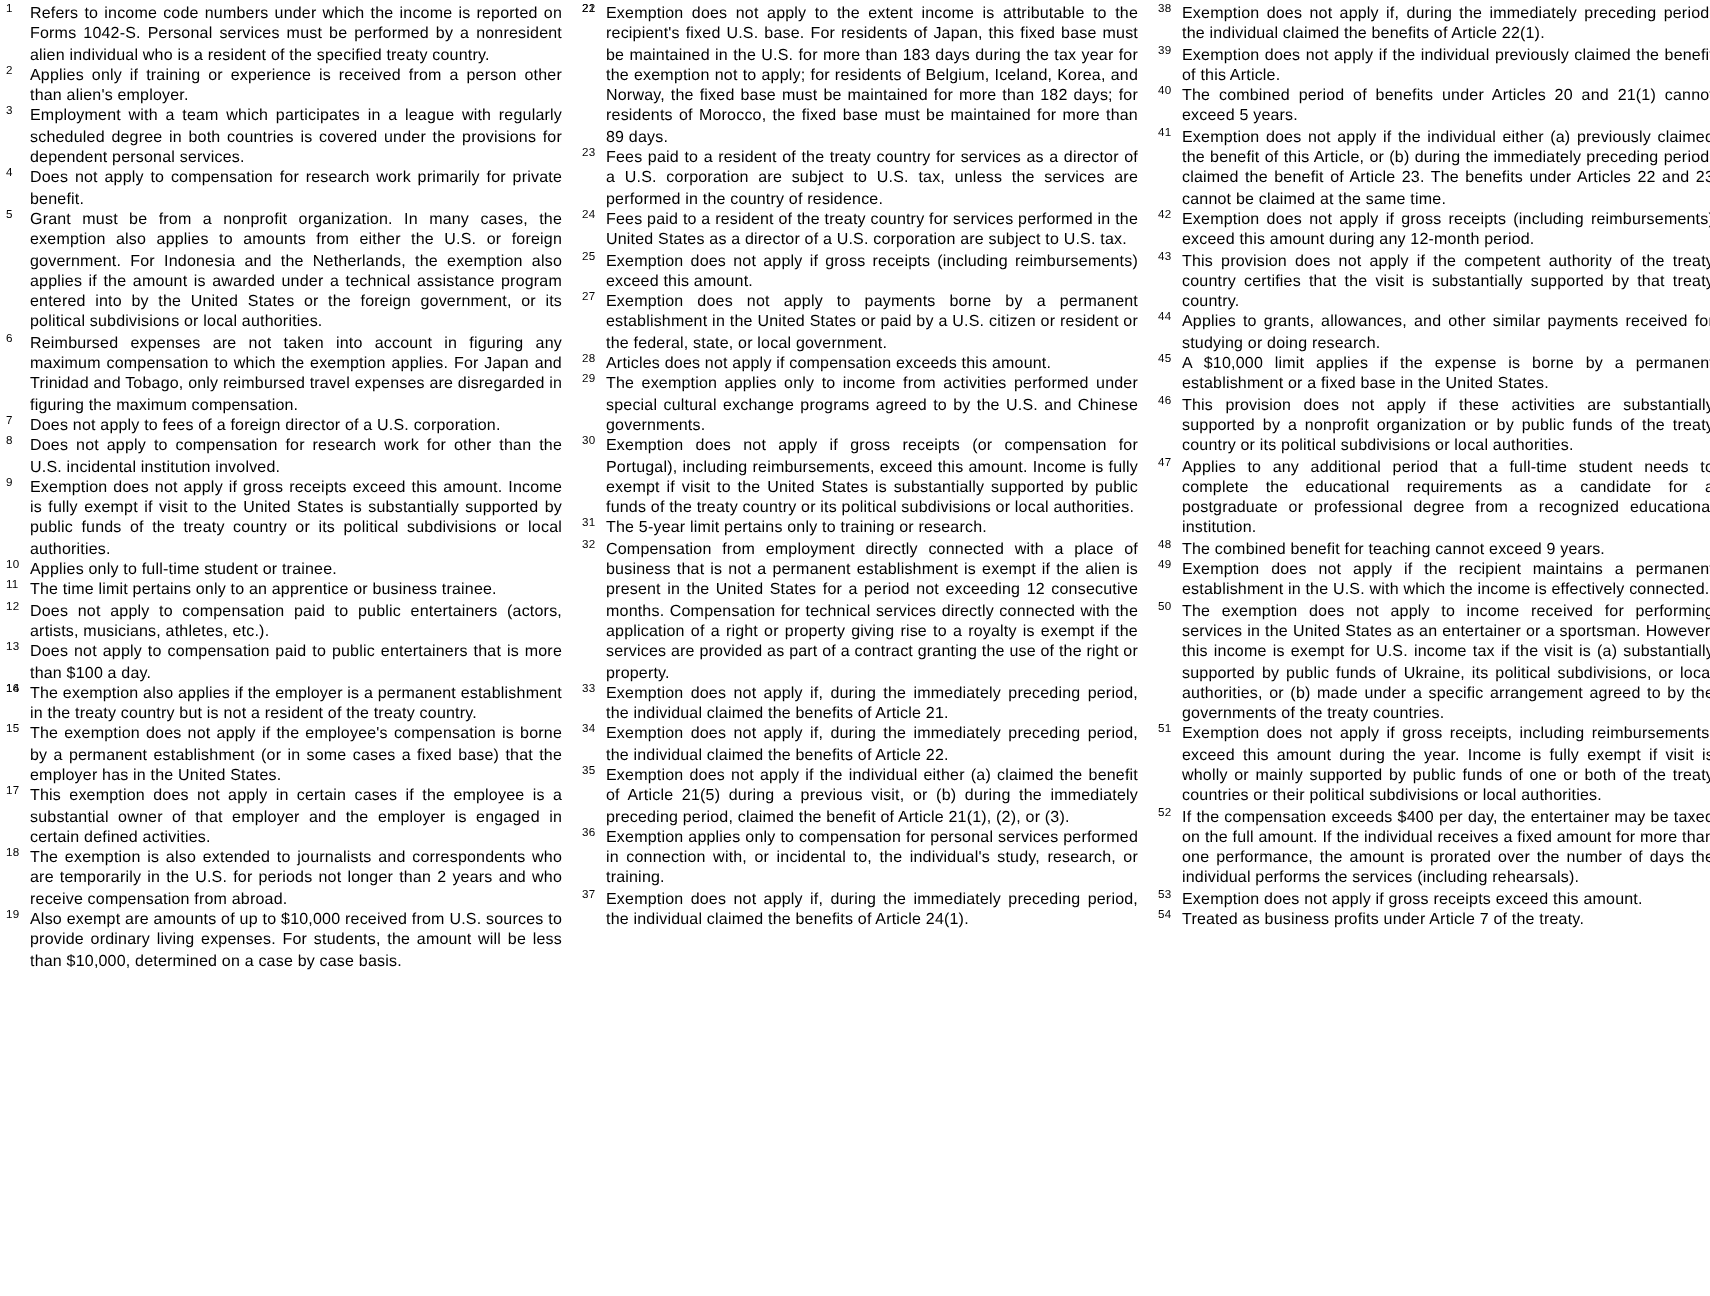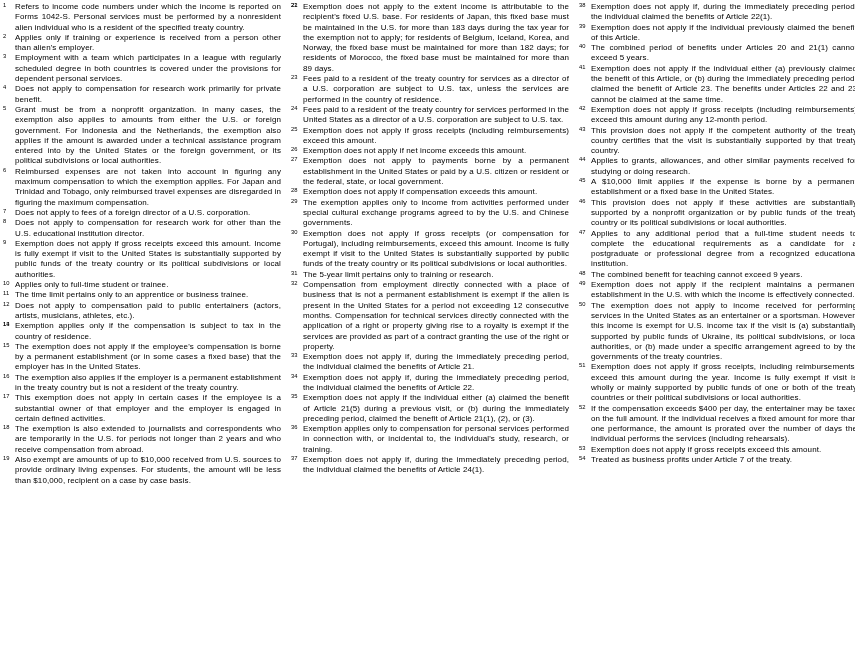--- a/index.html
+++ b/index.html
@@ -69,65 +69,65 @@
 
   <div class="footnote">
     <span class="fn-num">6</span><span class="fn-text">Reimbursed expenses are not taken into account in figuring any maximum compensation to which the exemption applies. For Japan and Trinidad and Tobago, only reimbursed travel expenses are disregarded in figuring the maximum compensation.</span>
   </div>
 
   <div class="footnote">
     <span class="fn-num">7</span><span class="fn-text">Does not apply to fees of a foreign director of a U.S. corporation.</span>
   </div>
 
   <div class="footnote">
-    <span class="fn-num">8</span><span class="fn-text">Does not apply to compensation for research work for other than the U.S. educational institution director.</span>
+    <span class="fn-num">8</span><span class="fn-text">Does not apply to compensation for research work for other than the U.S. incidental institution involved.</span>
   </div>
 
   <div class="footnote">
     <span class="fn-num">9</span><span class="fn-text">Exemption does not apply if gross receipts exceed this amount. Income is fully exempt if visit to the United States is substantially supported by public funds of the treaty country or its political subdivisions or local authorities.</span>
   </div>
 
   <div class="footnote">
     <span class="fn-num">10</span><span class="fn-text">Applies only to full-time student or trainee.</span>
   </div>
 
   <div class="footnote">
     <span class="fn-num">11</span><span class="fn-text">The time limit pertains only to an apprentice or business trainee.</span>
   </div>
 
   <div class="footnote">
     <span class="fn-num">12</span><span class="fn-text">Does not apply to compensation paid to public entertainers (actors, artists, musicians, athletes, etc.).</span>
   </div>
 
   <div class="footnote">
-    <span class="fn-num">13</span>
-  </div>
-
-  <div class="footnote">
-    <span class="fn-num">14</span><span class="fn-text">Exemption applies only if the compensation is subject to tax in the country of residence.</span>
+    <span class="fn-num">13</span><span class="fn-text">Does not apply to compensation paid to public entertainers that is more than $100 a day.</span>
+  </div>
+
+  <div class="footnote">
+    <span class="fn-num">14</span>
+  </div>
+
+  <div class="footnote">
+    <span class="fn-num">16</span><span class="fn-text">The exemption also applies if the employer is a permanent establishment in the treaty country but is not a resident of the treaty country.</span>
   </div>
 
   <div class="footnote">
     <span class="fn-num">15</span><span class="fn-text">The exemption does not apply if the employee's compensation is borne by a permanent establishment (or in some cases a fixed base) that the employer has in the United States.</span>
   </div>
 
   <div class="footnote">
-    <span class="fn-num">16</span><span class="fn-text">The exemption also applies if the employer is a permanent establishment in the treaty country but is not a resident of the treaty country.</span>
-  </div>
-
-  <div class="footnote">
     <span class="fn-num">17</span><span class="fn-text">This exemption does not apply in certain cases if the employee is a substantial owner of that employer and the employer is engaged in certain defined activities.</span>
   </div>
 
   <div class="footnote">
     <span class="fn-num">18</span><span class="fn-text">The exemption is also extended to journalists and correspondents who are temporarily in the U.S. for periods not longer than 2 years and who receive compensation from abroad.</span>
   </div>
 
   <div class="footnote">
-    <span class="fn-num">19</span><span class="fn-text">Also exempt are amounts of up to $10,000 received from U.S. sources to provide ordinary living expenses. For students, the amount will be less than $10,000, recipient on a case by case basis.</span>
+    <span class="fn-num">19</span><span class="fn-text">Also exempt are amounts of up to $10,000 received from U.S. sources to provide ordinary living expenses. For students, the amount will be less than $10,000, determined on a case by case basis.</span>
   </div>
 
 </div>
   <div class="col">
   <div class="footnote">
     <span class="fn-num">21</span>
   </div>
 
   <div class="footnote">
     <span class="fn-num">22</span><span class="fn-text">Exemption does not apply to the extent income is attributable to the recipient's fixed U.S. base. For residents of Japan, this fixed base must be maintained in the U.S. for more than 183 days during the tax year for the exemption not to apply; for residents of Belgium, Iceland, Korea, and Norway, the fixed base must be maintained for more than 182 days; for residents of Morocco, the fixed base must be maintained for more than 89 days.</span>
@@ -138,30 +138,27 @@
   </div>
 
   <div class="footnote">
     <span class="fn-num">24</span><span class="fn-text">Fees paid to a resident of the treaty country for services performed in the United States as a director of a U.S. corporation are subject to U.S. tax.</span>
   </div>
 
   <div class="footnote">
     <span class="fn-num">25</span><span class="fn-text">Exemption does not apply if gross receipts (including reimbursements) exceed this amount.</span>
   </div>
 
-  <div class="footnote">
-    <span class="fn-num">26</span><span class="fn-text">Exemption does not apply if net income exceeds this amount.</span>
-  </div>
 
   <div class="footnote">
     <span class="fn-num">27</span><span class="fn-text">Exemption does not apply to payments borne by a permanent establishment in the United States or paid by a U.S. citizen or resident or the federal, state, or local government.</span>
   </div>
 
   <div class="footnote">
-    <span class="fn-num">28</span><span class="fn-text">Exemption does not apply if compensation exceeds this amount.</span>
+    <span class="fn-num">28</span><span class="fn-text">Articles does not apply if compensation exceeds this amount.</span>
   </div>
 
   <div class="footnote">
     <span class="fn-num">29</span><span class="fn-text">The exemption applies only to income from activities performed under special cultural exchange programs agreed to by the U.S. and Chinese governments.</span>
   </div>
 
   <div class="footnote">
     <span class="fn-num">30</span><span class="fn-text">Exemption does not apply if gross receipts (or compensation for Portugal), including reimbursements, exceed this amount. Income is fully exempt if visit to the United States is substantially supported by public funds of the treaty country or its political subdivisions or local authorities.</span>
   </div>
 

